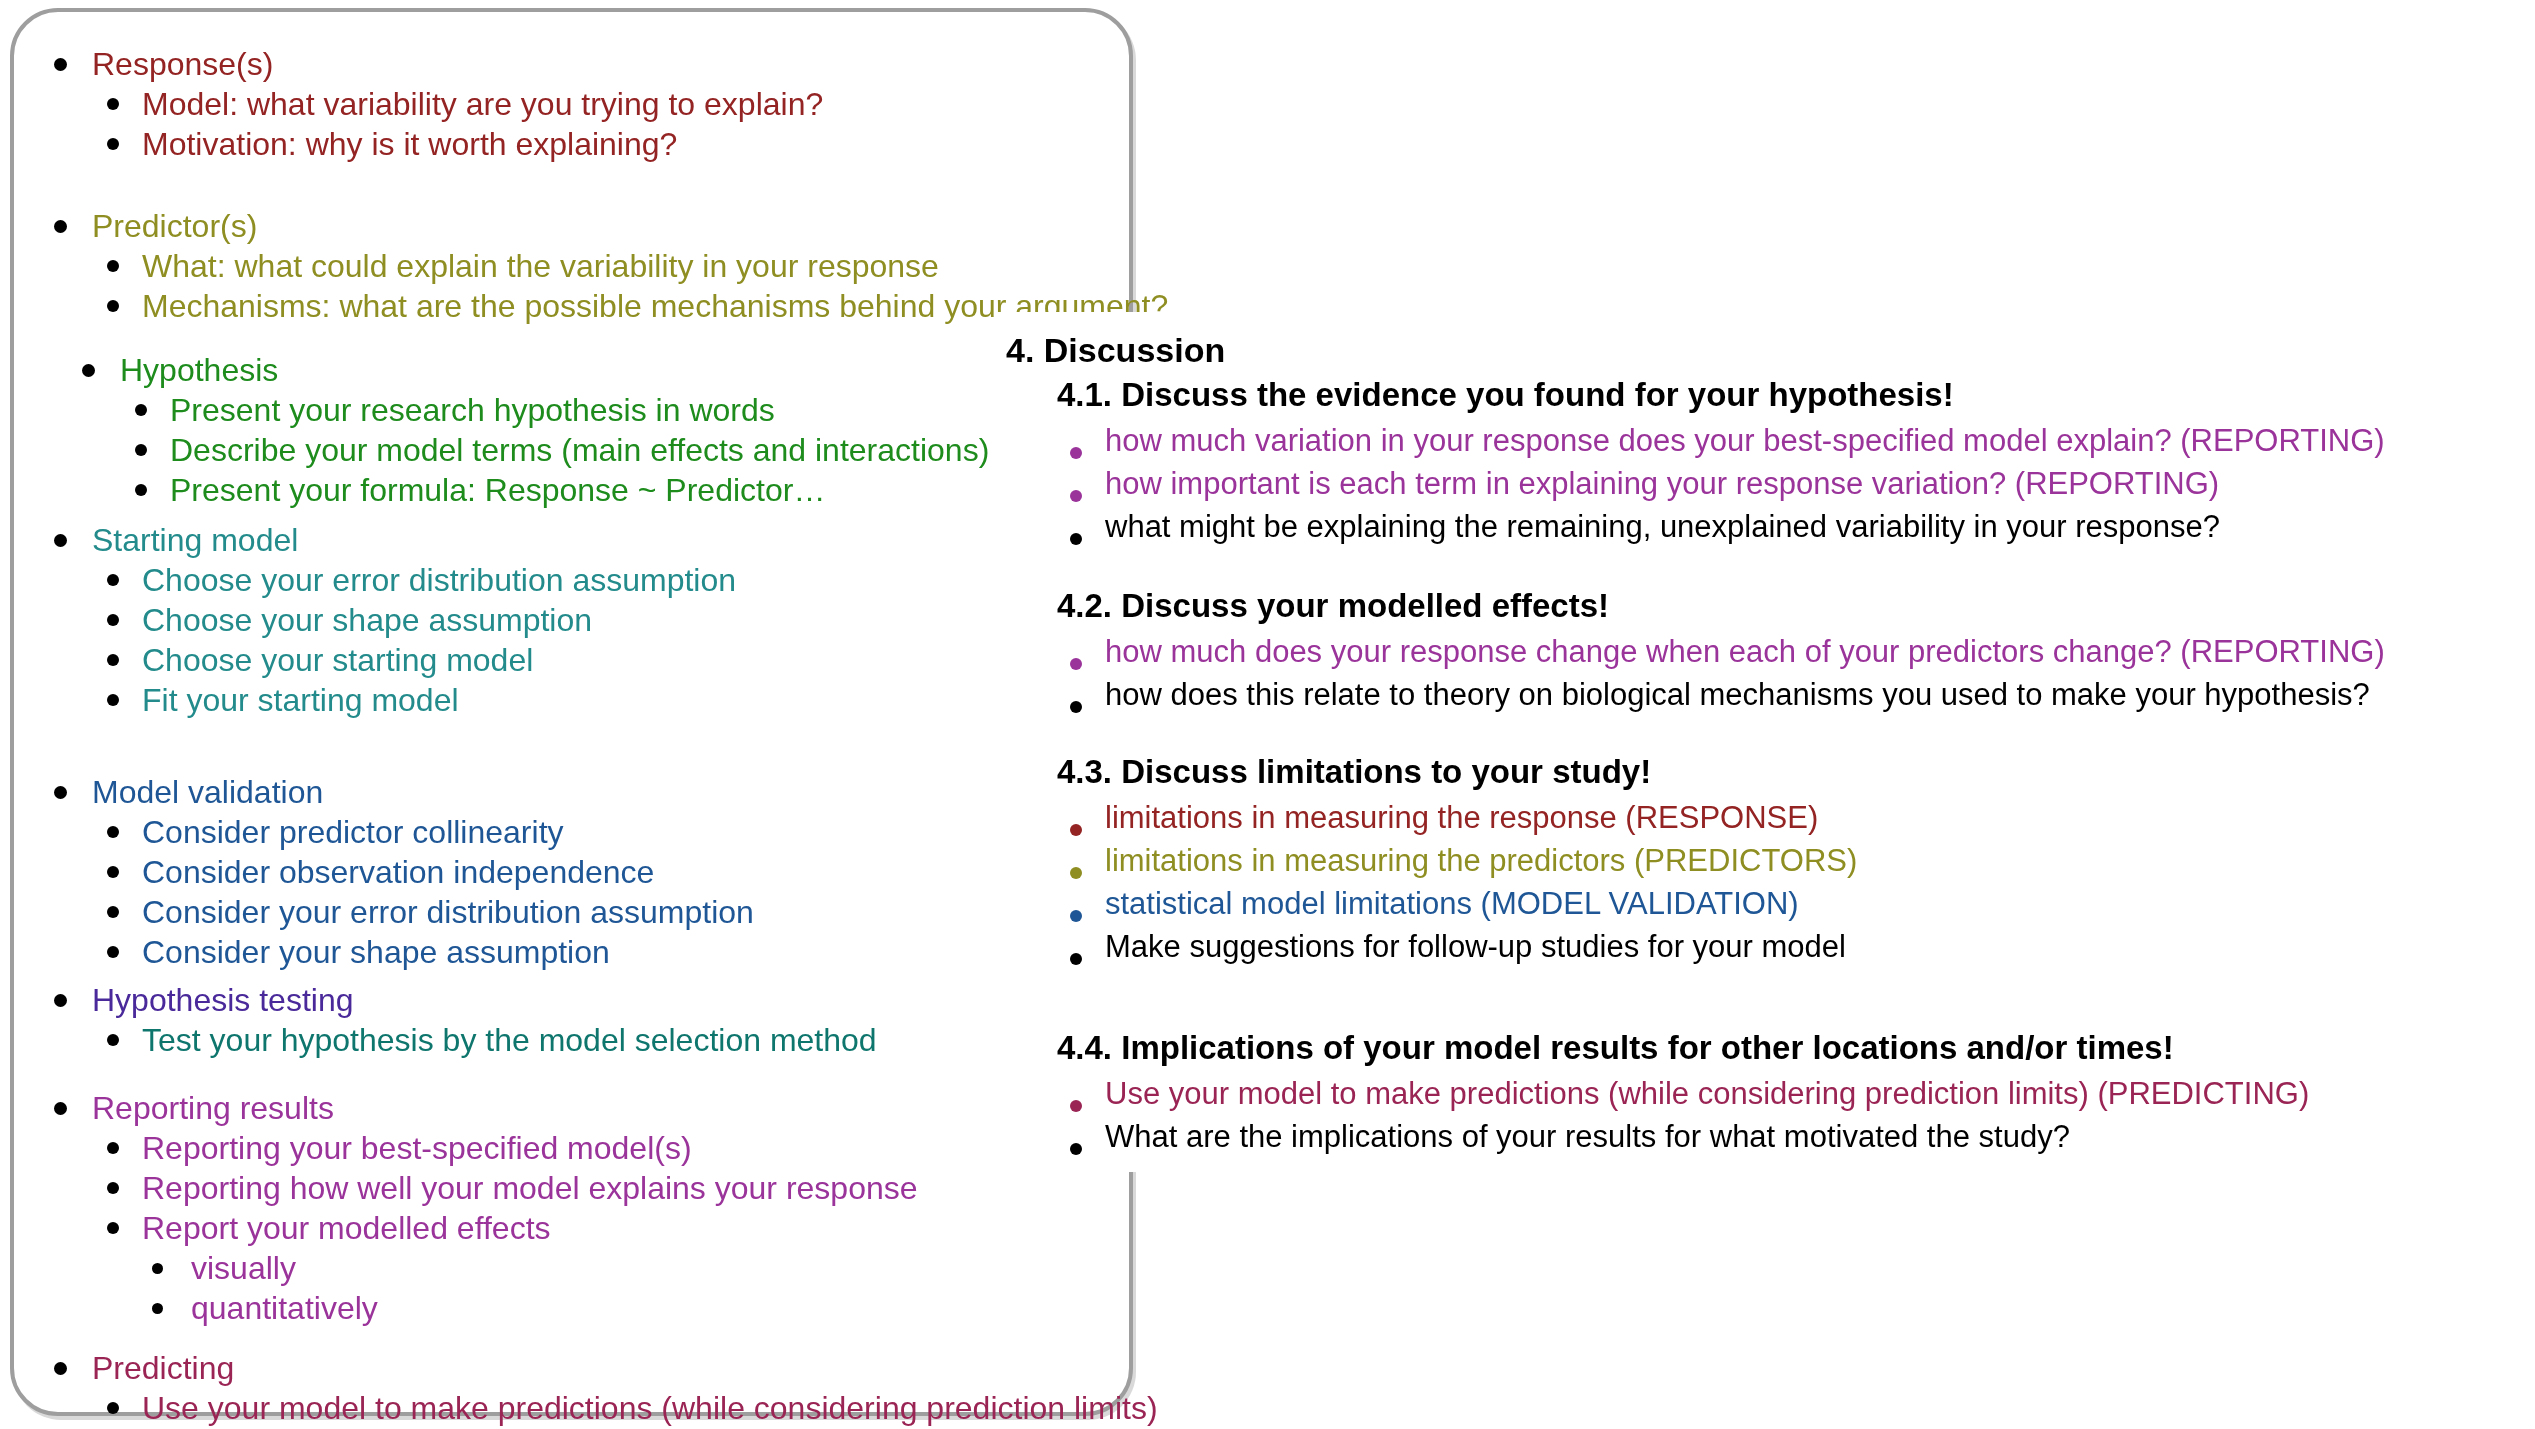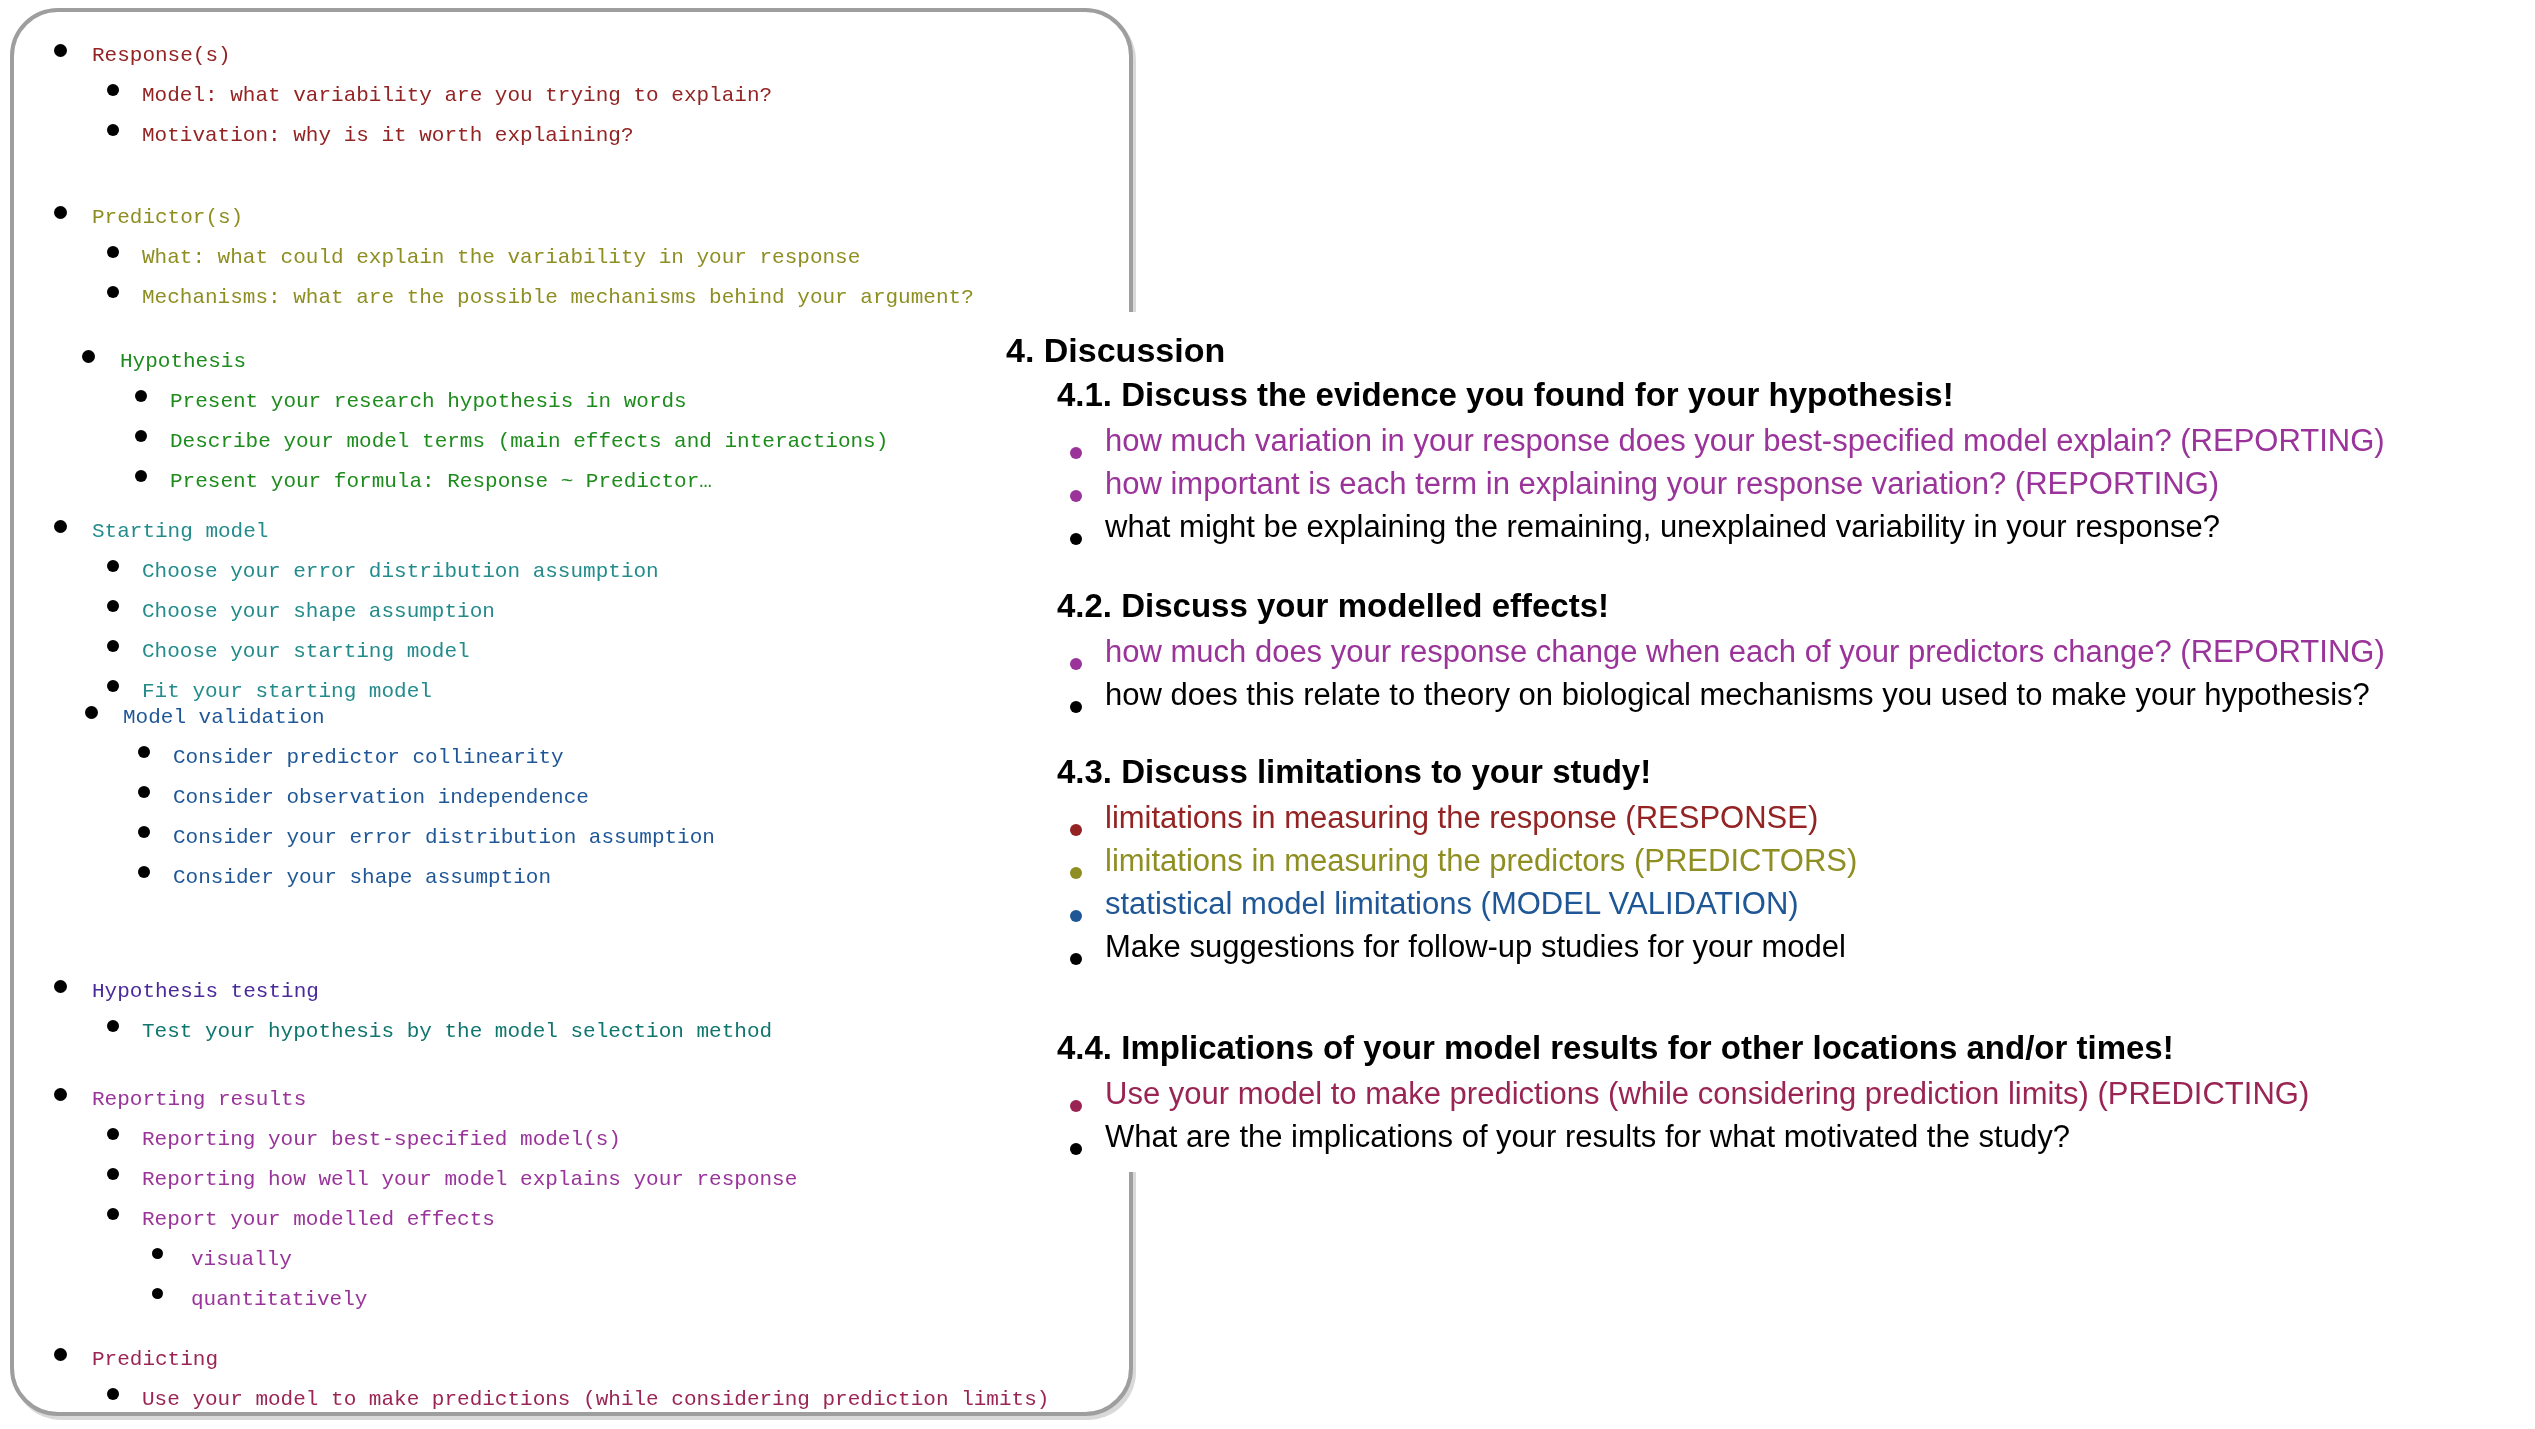--- a/index.html
+++ b/index.html
@@ -19,21 +19,21 @@
     width: 1123px;
     height: 1408px;
     box-sizing: border-box;
     background: #ffffff;
     border: 4px solid #9e9e9e;
     border-radius: 48px;
     box-shadow: 3px 4px 0 rgba(0,0,0,0.15);
     z-index: 1;
   }
   .lgroup { position: absolute; left: 0; width: 100%; }
-  .lrow { display: flex; height: 40px; font-size: 21px; white-space: nowrap; font-family: Liberation Mono, monospace; }
+  .lrow { display: flex; align-items: center; height: 40px; font-size: 32px; white-space: nowrap; }
   .lrow .dot { flex: none; border-radius: 50%; background: #000; }
   .lrow.lv1 .dot { width: 13px; height: 13px; margin-left: 40px; margin-right: 25px; }
   .lrow.lv2 .dot { width: 12px; height: 12px; margin-left: 93px; margin-right: 23px; }
   .lrow.lv3 .dot { width: 11px; height: 11px; margin-left: 138px; margin-right: 28px; }
   
   .panel-right {
     position: absolute;
     left: 995px;
     top: 312px;
     width: 1540px;
@@ -134,21 +134,21 @@
           </div>
           <div class="lrow lv2">
             <span class="dot"></span>
             <span style="color: rgb(35, 139, 139);">Choose your starting model</span>
           </div>
           <div class="lrow lv2">
             <span class="dot"></span>
             <span style="color: rgb(35, 139, 139);">Fit your starting model</span>
           </div>
         </div>
-        <div class="lgroup" style="top: 694px; padding-left: 31px;">
+        <div class="lgroup" style="top: 760px;">
           <div class="lrow lv1">
             <span class="dot"></span>
             <span style="color: rgb(31, 87, 150);">Model validation</span>
           </div>
           <div class="lrow lv2">
             <span class="dot"></span>
             <span style="color: rgb(31, 87, 150);">Consider predictor collinearity</span>
           </div>
           <div class="lrow lv2">
             <span class="dot"></span>

